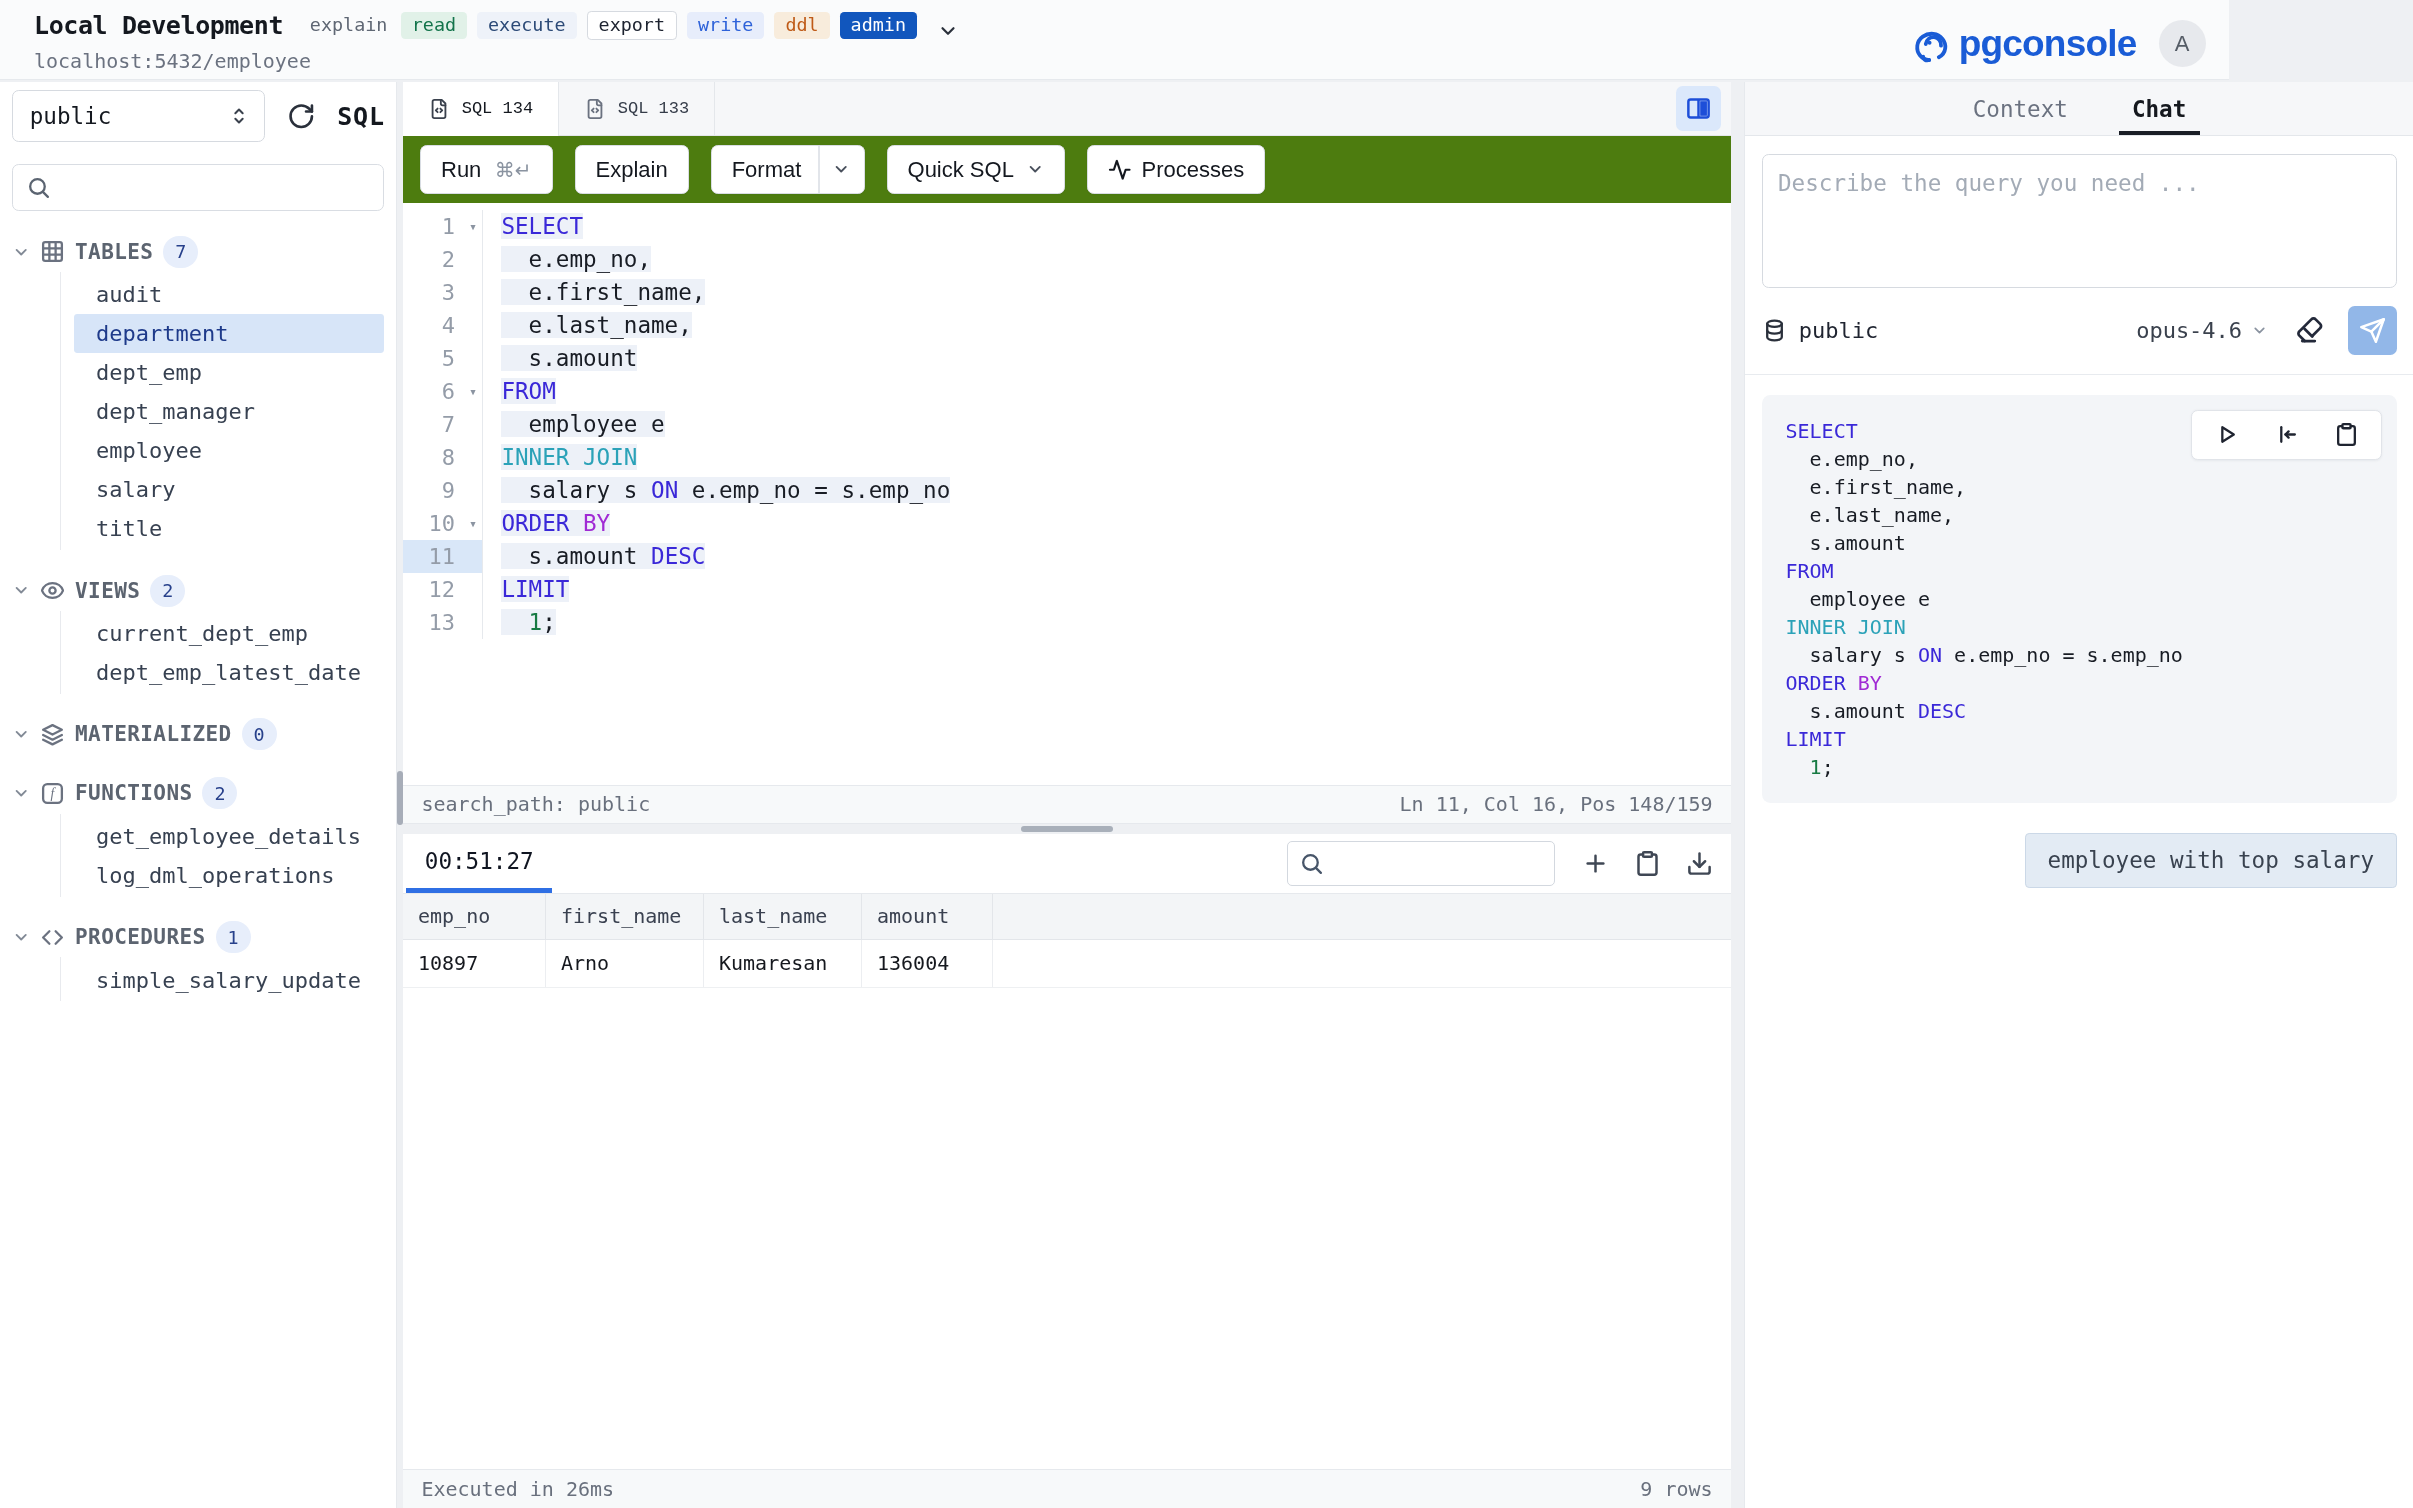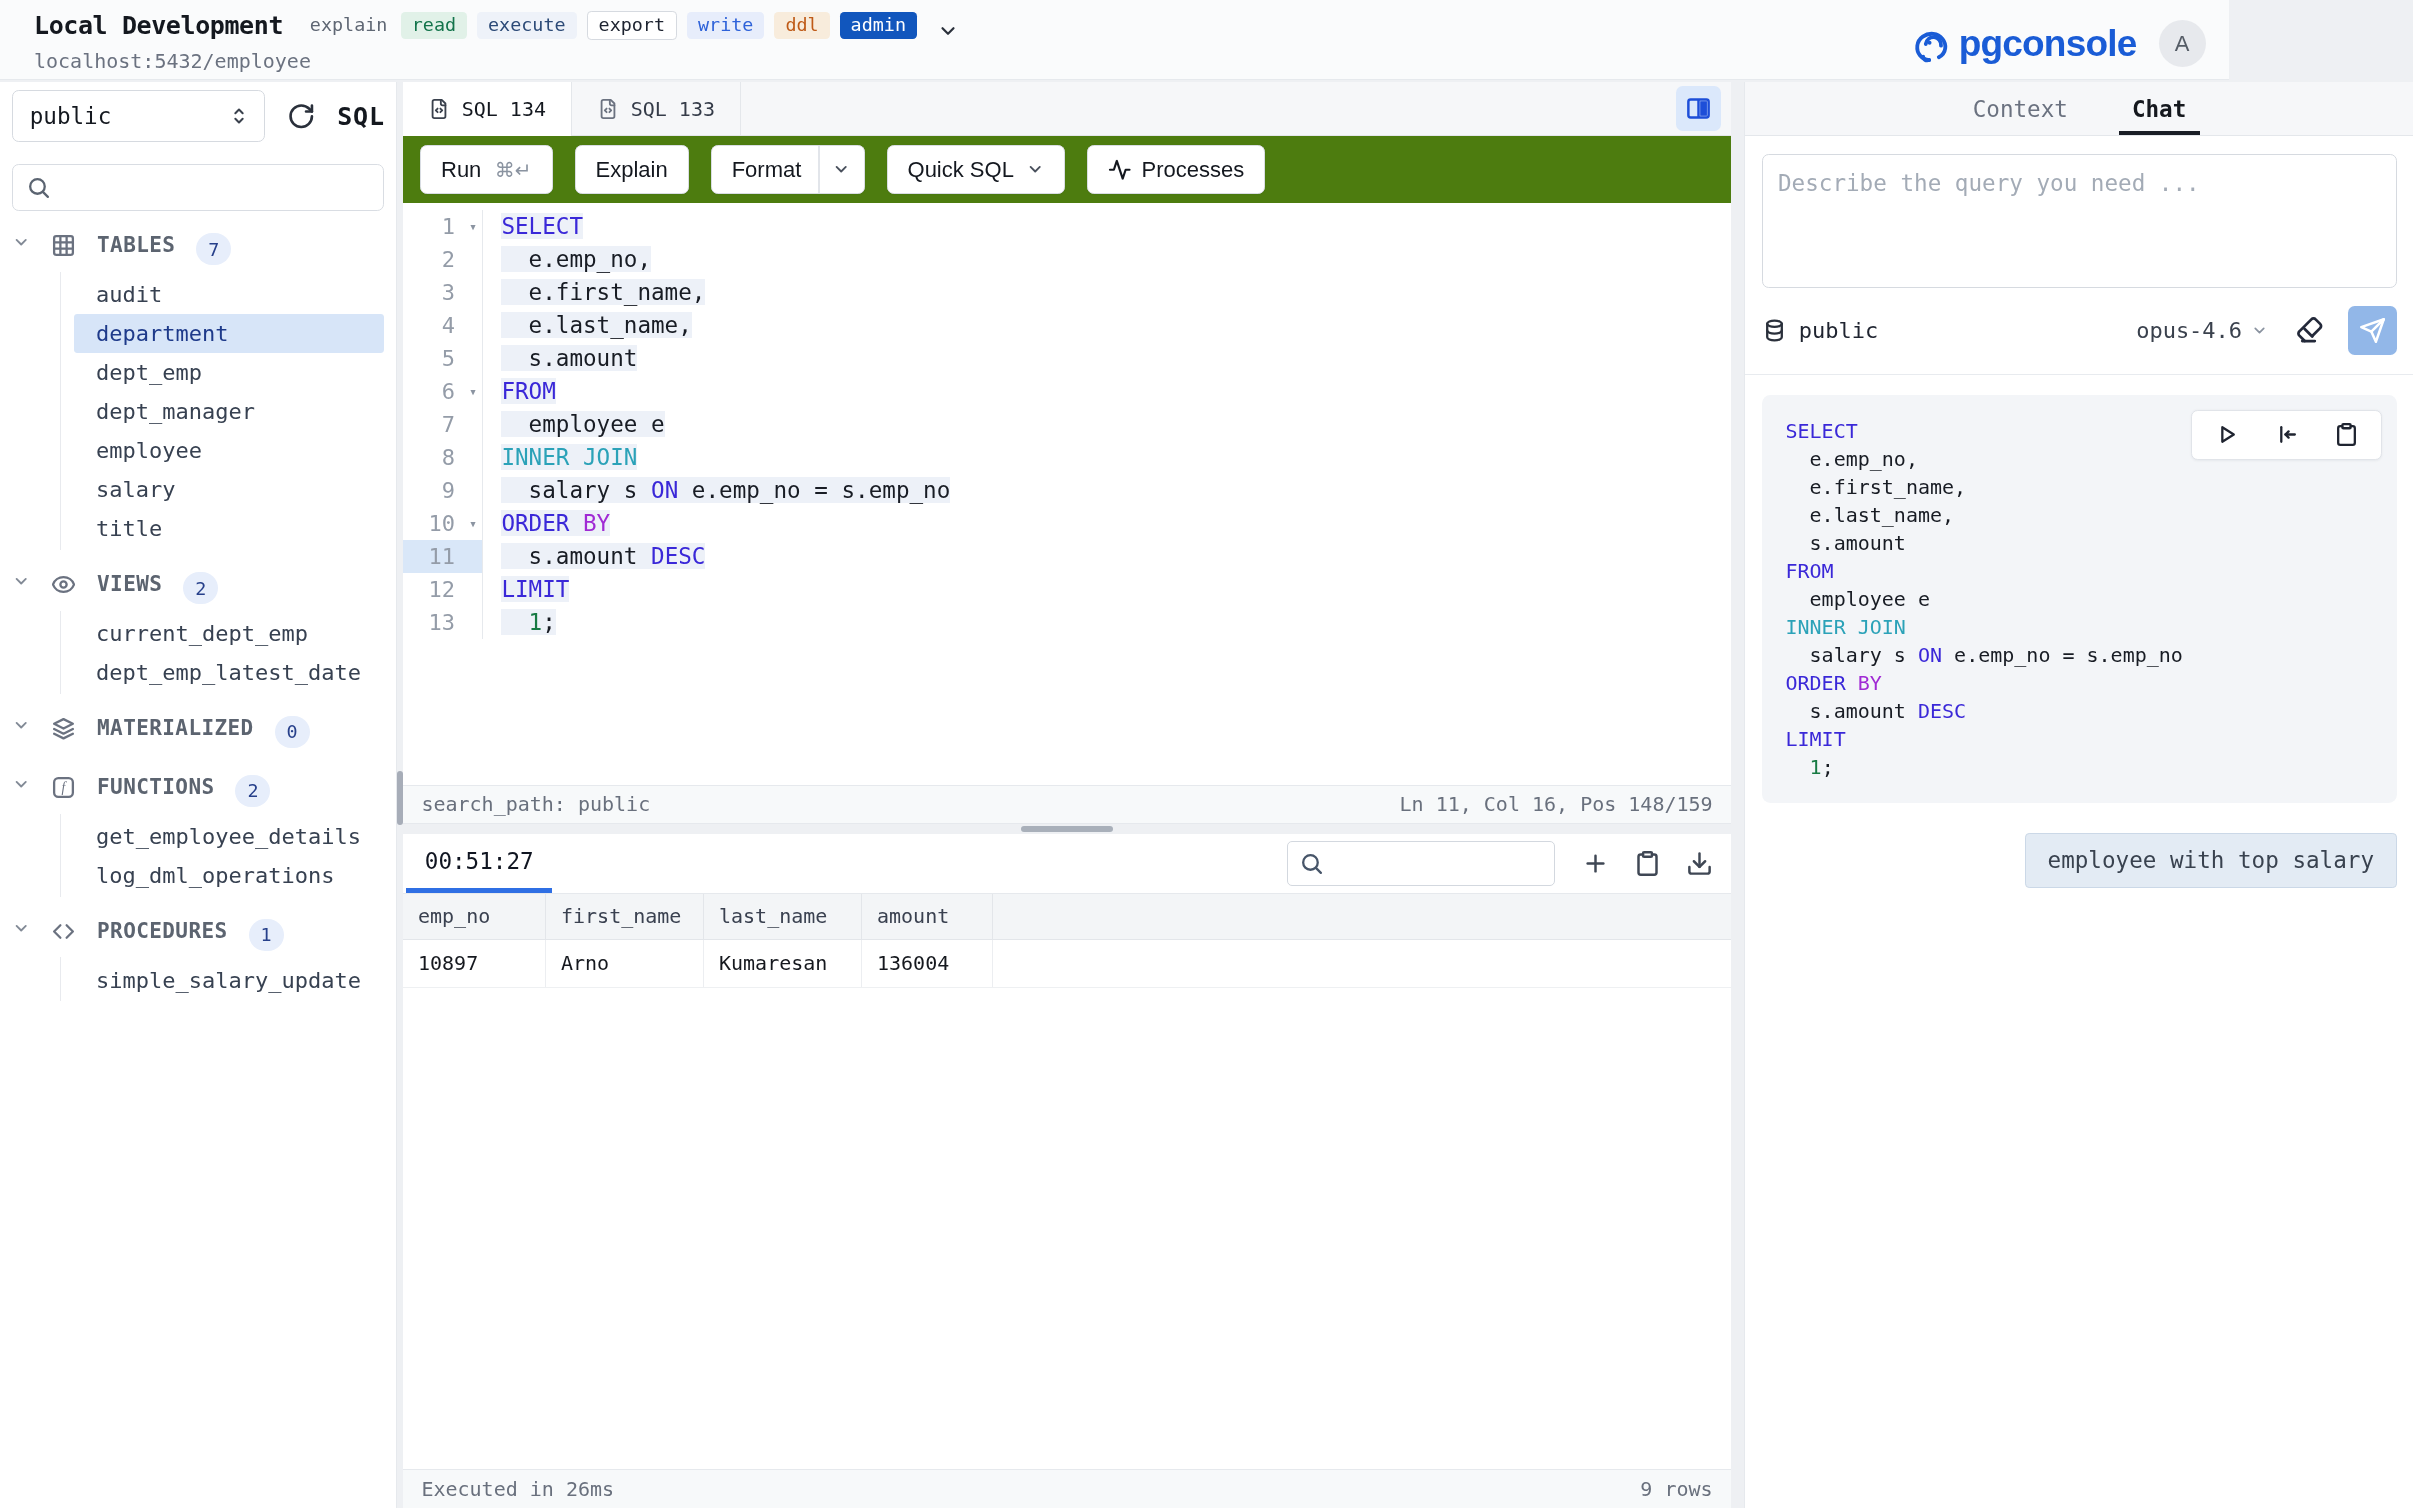--- a/index.html
+++ b/index.html
@@ -34,41 +34,41 @@
   .schemarow { display:flex; align-items:center; gap:22px; }
   .schema-select { flex:0 0 253px; height:52px; border:1.7px solid #d6dae0; border-radius:6.7px; background:#fff;
     display:flex; align-items:center; justify-content:space-between; padding:0 13.4px 0 17px; font-size:22.6px; color:#14181f; }
   .schema-select .icon { color:#3a414d; }
   .refresh-btn { color:#2a303b; display:flex; }
   .sql-label { font-size:25px; font-weight:bold; color:#14181f; letter-spacing:0.8px; }
   .searchbox { margin-top:22px; height:47px; border:1.7px solid #d9dde3; border-radius:6.7px; background:#fff;
     display:flex; align-items:center; padding:0 13.4px; color:#5b6471; }
   .tree { margin-top:20px; }
   .tree-section { margin-top:22px; }
-  .tree-head { display:flex; align-items:flex-start; gap:21px; height:37px; color:#5c6470; cursor:default; }
+  .tree-head { display:flex; align-items:center; gap:10px; height:37px; color:#5c6470; cursor:default; }
   .tree-head .chev { color:#828a96; display:flex; }
   .tree-head .sicon { color:#6b7280; display:flex; }
   .tree-head .slabel { font-size:21px; font-weight:bold; letter-spacing:0.4px; }
   .tree-count { min-width:35px; height:32px; padding:0 10px; background:#e7eefb; color:#27408b; border-radius:17px;
     font-size:18.4px; display:flex; align-items:center; justify-content:center; }
   .tree-items { margin-left:48px; border-left:1.7px solid #e8eaee; padding:3.4px 0 1.7px 0; margin-top:1.7px; }
   .tree-item { height:39px; display:flex; align-items:center; font-size:22px; color:#374151;
     padding-left:22px; margin-left:13.4px; border-radius:3.4px; cursor:default; }
   .tree-item.selected { background:#d7e5f8; color:#1e3a8a; }
 
   
   .vsplit { position:absolute; left:397px; top:82px; width:5.9px; bottom:0; }
   .vsplit .thumb { position:absolute; left:0; top:689px; width:5.9px; height:54px; border-radius:3.4px; background:#a7adb8; }
 
   
   .main { position:absolute; left:403px; top:82px; width:1328px; bottom:0; background:#fff;
     display:flex; flex-direction:column; }
   .tabstrip { height:54px; background:#f6f7f9; border-bottom:1.7px solid #e4e7eb; display:flex; align-items:stretch; }
-  .tab { display:flex; align-items:center; gap:11.7px; padding:0 25px; font-size:20px; color:#353c49;
-    border-right:1.7px solid #e4e7eb; }
+  .tab { display:flex; align-items:center; gap:11.7px; padding:0 25px; font-size:17px; color:#353c49;
+    border-right:1.7px solid #e4e7eb;font-family:Liberation Mono, monospace; }
   .tab .ficon { color:#6b7280; display:flex; }
   .tab.active { background:#fff; color:#14181f; margin-bottom:-1.7px; border-bottom:1.7px solid #fff; }
   .tab.active .ficon { color:#3a414d; }
   .tabstrip .spacer { flex:1; }
   .split-btn { align-self:center; width:45px; height:45px; margin-right:10px; border-radius:6.7px; background:#dbe8fb;
     color:#1d4ed8; display:flex; align-items:center; justify-content:center; }
 
   .sqltoolbar { height:67px; background:#4d7c0f; display:flex; align-items:center; gap:22px; padding:0 0 0 17px; }
   .btn { height:49px; background:#fff; border:1.7px solid #d9dde3; border-radius:6.7px; display:flex; align-items:center;
     padding:0 20px; font-size:22px; color:#14181f; box-shadow:0 0.8px 1.7px rgba(20,30,50,.05); }

